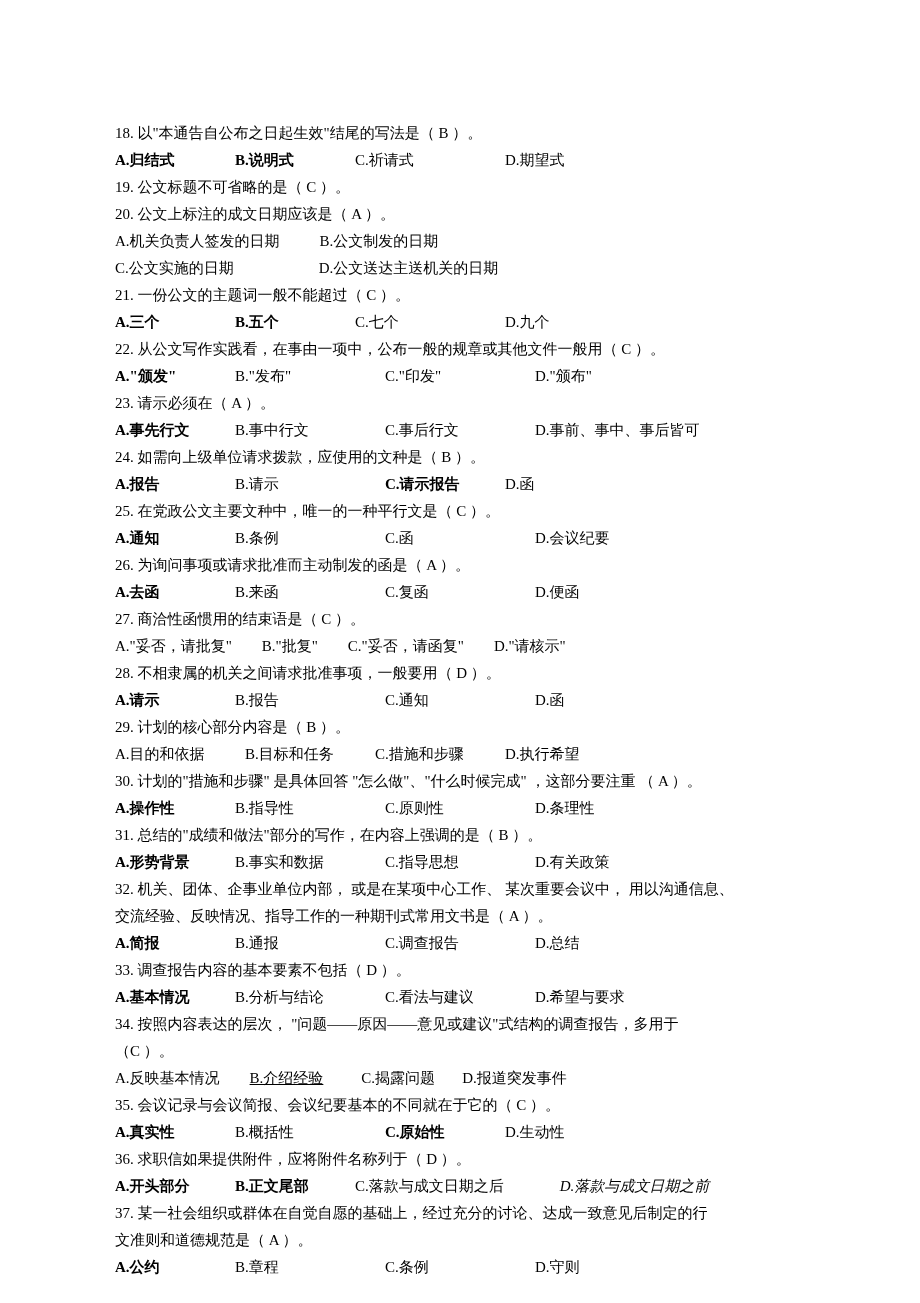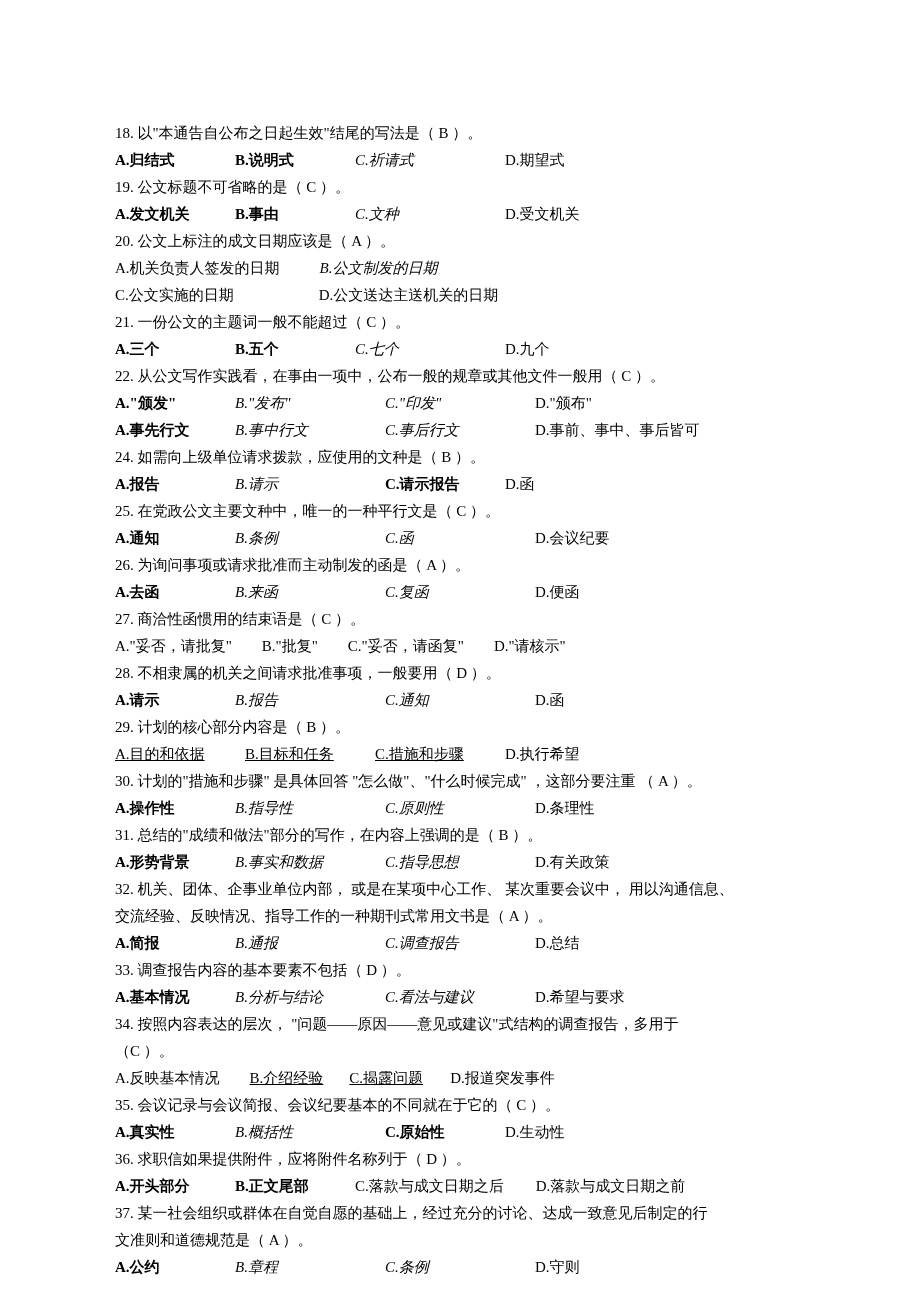--- a/index.html
+++ b/index.html
@@ -13,38 +13,38 @@
     width: 920px;
     box-sizing: border-box;
   }
   .line {
     white-space: nowrap;
   }
   .opt {
     display: inline-block;
   }
   .w1 { width: 120px; font-weight: bold; }
-  .w2 { width: 150px; font-style: italic; }
-  .w3 { width: 130px; text-decoration: underline; }
+  .w2 { width: 150px; }
+  .w3 { width: 130px; }
 </style>
 </head>
 <body>
 
 <div id="container">
     <div class="line">18. 以"本通告自公布之日起生效"结尾的写法是（      B    ）。</div>
     <div class="line"><span class="opt w1">A.归结式</span><span class="opt w1">B.说明式</span><span class="opt w2">C.祈请式</span><span class="opt ">D.期望式</span></div>
     <div class="line">19. 公文标题不可省略的是（      C    ）。</div>
-    <div class="line"><span class="opt w1">A.发文机关</span><span class="opt w1">B.事由</span><span class="opt w2">C.文种</span><span class="opt ">D.受文机关</span></div>
     <div class="line">20. 公文上标注的成文日期应该是（      A    ）。</div>
-    <div class="line"><span class="opt ">A.机关负责人签发的日期</span><span class="opt " style="margin-left: 40px; font-style: italic;">B.公文制发的日期</span></div>
+    <div class="line"><span class="opt ">A.机关负责人签发的日期</span><span class="opt " style="margin-left: 40px;">B.公文制发的日期</span></div>
     <div class="line"><span class="opt ">C.公文实施的日期</span><span class="opt " style="margin-left: 85px; text-align: right;">D.公文送达主送机关的日期</span></div>
     <div class="line">21. 一份公文的主题词一般不能超过（      C    ）。</div>
     <div class="line"><span class="opt w1">A.三个</span><span class="opt w1">B.五个</span><span class="opt w2">C.七个</span><span class="opt ">D.九个</span></div>
     <div class="line">22. 从公文写作实践看，在事由一项中，公布一般的规章或其他文件一般用（      C    ）。</div>
     <div class="line"><span class="opt w1">A."颁发"</span><span class="opt w2">B."发布"</span><span class="opt w2">C."印发"</span><span class="opt ">D."颁布"</span></div>
+    <div class="line">23. 请示必须在（      A    ）。</div>
     <div class="line"><span class="opt w1">A.事先行文</span><span class="opt w2">B.事中行文</span><span class="opt w2">C.事后行文</span><span class="opt ">D.事前、事中、事后皆可</span></div>
     <div class="line">24. 如需向上级单位请求拨款，应使用的文种是（      B    ）。</div>
     <div class="line"><span class="opt w1">A.报告</span><span class="opt w2">B.请示</span><span class="opt w1">C.请示报告</span><span class="opt ">D.函</span></div>
     <div class="line">25. 在党政公文主要文种中，唯一的一种平行文是（      C    ）。</div>
     <div class="line"><span class="opt w1">A.通知</span><span class="opt w2">B.条例</span><span class="opt w2">C.函</span><span class="opt ">D.会议纪要</span></div>
     <div class="line">26. 为询问事项或请求批准而主动制发的函是（      A    ）。</div>
     <div class="line"><span class="opt w1">A.去函</span><span class="opt w2">B.来函</span><span class="opt w2">C.复函</span><span class="opt ">D.便函</span></div>
     <div class="line">27.  商洽性函惯用的结束语是（      C    ）。</div>
     <div class="line"><span class="opt ">A."妥否，请批复"</span><span class="opt " style="margin-left: 30px;">B."批复"</span><span class="opt " style="margin-left: 30px;">C."妥否，请函复"</span><span class="opt " style="margin-left: 30px;">D."请核示"</span></div>
     <div class="line">28. 不相隶属的机关之间请求批准事项，一般要用（      D    ）。</div>
@@ -55,21 +55,21 @@
     <div class="line"><span class="opt w1">A.操作性</span><span class="opt w2">B.指导性</span><span class="opt w2">C.原则性</span><span class="opt ">D.条理性</span></div>
     <div class="line">31. 总结的"成绩和做法"部分的写作，在内容上强调的是（      B    ）。</div>
     <div class="line"><span class="opt w1">A.形势背景</span><span class="opt w2">B.事实和数据</span><span class="opt w2">C.指导思想</span><span class="opt ">D.有关政策</span></div>
     <div class="line">32. 机关、团体、企事业单位内部，  或是在某项中心工作、  某次重要会议中，  用以沟通信息、</div>
     <div class="line">交流经验、反映情况、指导工作的一种期刊式常用文书是（      A    ）。</div>
     <div class="line"><span class="opt w1">A.简报</span><span class="opt w2">B.通报</span><span class="opt w2">C.调查报告</span><span class="opt ">D.总结</span></div>
     <div class="line">33. 调查报告内容的基本要素不包括（      D    ）。</div>
     <div class="line"><span class="opt w1">A.基本情况</span><span class="opt w2">B.分析与结论</span><span class="opt w2">C.看法与建议</span><span class="opt ">D.希望与要求</span></div>
     <div class="line">34. 按照内容表达的层次，   "问题——原因——意见或建议"式结构的调查报告，多用于</div>
     <div class="line">（C    ）。</div>
-    <div class="line"><span class="opt ">A.反映基本情况</span><span class="opt " style="margin-left: 30px; text-decoration: underline;">B.介绍经验</span><span class="opt " style="margin-left: 26px; text-decoration: underline;">C.揭露问题</span><span class="opt " style="margin-left: 27px;">D.报道突发事件</span></div>
+    <div class="line"><span class="opt ">A.反映基本情况</span><span class="opt " style="margin-left: 30px; text-decoration: underline;">B.介绍经验</span><span class="opt " style="margin-left: 38px;">C.揭露问题</span><span class="opt " style="margin-left: 27px;">D.报道突发事件</span></div>
     <div class="line">35. 会议记录与会议简报、会议纪要基本的不同就在于它的（      C    ）。</div>
     <div class="line"><span class="opt w1">A.真实性</span><span class="opt w2">B.概括性</span><span class="opt w1">C.原始性</span><span class="opt ">D.生动性</span></div>
     <div class="line">36. 求职信如果提供附件，应将附件名称列于（      D    ）。</div>
-    <div class="line"><span class="opt w1">A.开头部分</span><span class="opt w1">B.正文尾部</span><span class="opt ">C.落款与成文日期之后</span><span class="opt " style="margin-left: 32px;">D.落款与成文日期之前</span></div>
+    <div class="line"><span class="opt w1">A.开头部分</span><span class="opt w1">B.正文尾部</span><span class="opt ">C.落款与成文日期之后</span><span class="opt " style="margin-left: 56px; font-style: italic;">D.落款与成文日期之前</span></div>
     <div class="line">37. 某一社会组织或群体在自觉自愿的基础上，经过充分的讨论、达成一致意见后制定的行</div>
     <div class="line">文准则和道德规范是（      A    ）。</div>
     <div class="line"><span class="opt w1">A.公约</span><span class="opt w2">B.章程</span><span class="opt w2">C.条例</span><span class="opt ">D.守则</span></div>
   </div>
 
 </body></html>

